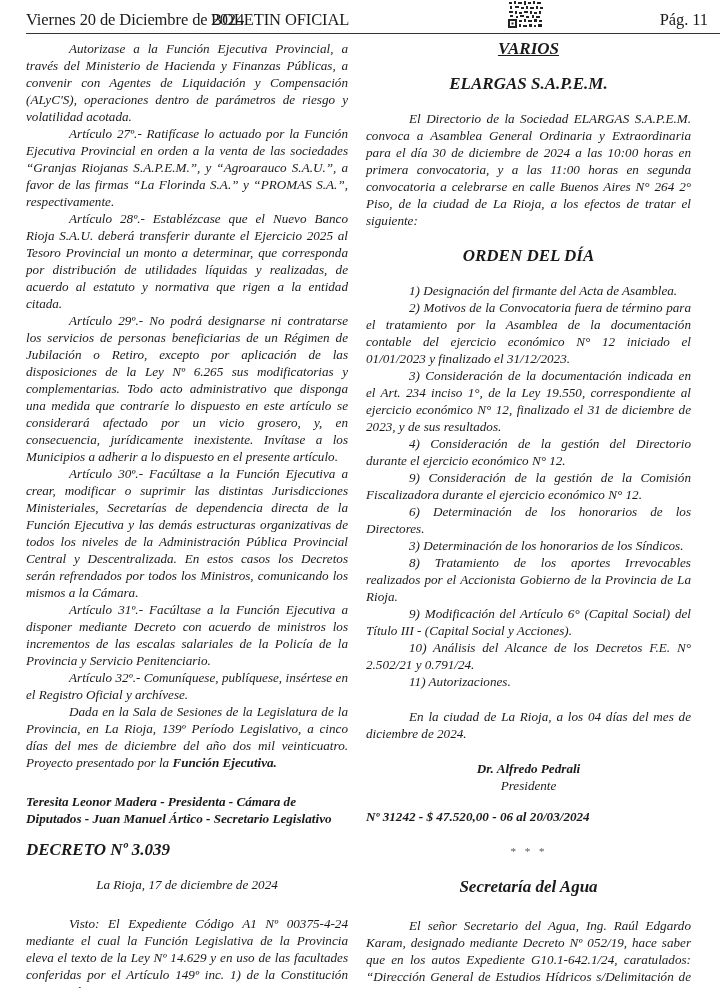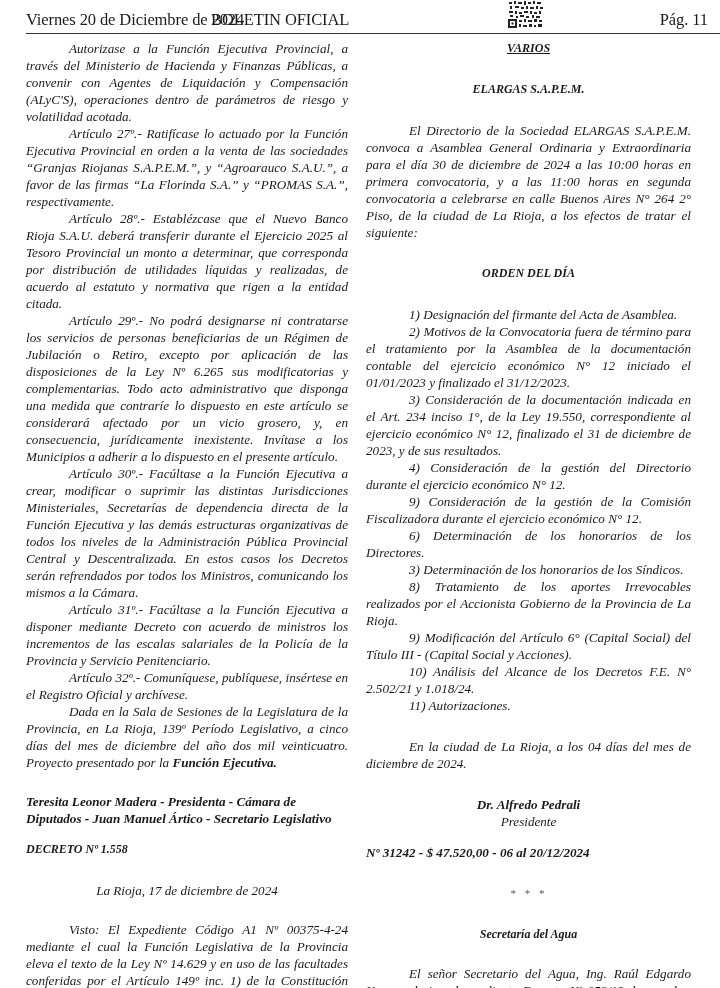--- a/index.html
+++ b/index.html
@@ -17,23 +17,23 @@
   .col-left { left: 22px; width: 322px; }
   .col-right { left: 362px; width: 325px; }
   p { margin: 0; }
   .ind { text-indent: 43px; }
   .b { font-weight: bold; }
   .center { text-align: center; }
   .right { text-align: center; }
   .u { text-decoration: underline; }
   .sig { font-weight: bold; margin-top: 22px; text-align: left; }
   .gap14 { margin-top: 14px; }
-  .gap18 { margin-top: 24px; }
+  .gap18 { margin-top: 18px; }
   .gap22 { margin-top: 22px; }
-  .title-bold { font-weight: bold; font-size: 12px; }
+  .title-bold { font-weight: bold; font-size: 17px; }
   .stars { text-align: center; color: #555; letter-spacing: 3px; font-size: 11px; }
 </style>
 </head>
 <body>
 
 <div class="page">
   <div class="right-edge"></div>
 
   <div class="header">
     <span class="h-date">Viernes 20 de Diciembre de 2024</span>
@@ -89,45 +89,45 @@
   <div class="col col-left">
     <p class="ind">Autorizase a la Función Ejecutiva Provincial, a través del Ministerio de Hacienda y Finanzas Públicas, a convenir con Agentes de Liquidación y Compensación (ALyC'S), operaciones dentro de parámetros de riesgo y volatilidad acotada.</p>
     <p class="ind">Artículo 27º.- Ratifícase lo actuado por la Función Ejecutiva Provincial en orden a la venta de las sociedades “Granjas Riojanas S.A.P.E.M.”, y “Agroarauco S.A.U.”, a favor de las firmas “La Florinda S.A.” y “PROMAS S.A.”, respectivamente.</p>
     <p class="ind">Artículo 28º.- Establézcase que el Nuevo Banco Rioja S.A.U. deberá transferir durante el Ejercicio 2025 al Tesoro Provincial un monto a determinar, que corresponda por distribución de utilidades líquidas y realizadas, de acuerdo al estatuto y normativa que rigen a la entidad citada.</p>
     <p class="ind">Artículo 29º.- No podrá designarse ni contratarse los servicios de personas beneficiarias de un Régimen de Jubilación o Retiro, excepto por aplicación de las disposiciones de la Ley Nº 6.265 sus modificatorias y complementarias. Todo acto administrativo que disponga una medida que contraríe lo dispuesto en este artículo se considerará afectado por un vicio grosero, y, en consecuencia, jurídicamente inexistente. Invítase a los Municipios a adherir a lo dispuesto en el presente artículo.</p>
     <p class="ind">Artículo 30º.- Facúltase a la Función Ejecutiva a crear, modificar o suprimir las distintas Jurisdicciones Ministeriales, Secretarías de dependencia directa de la Función Ejecutiva y las demás estructuras organizativas de todos los niveles de la Administración Pública Provincial Central y Descentralizada. En estos casos los Decretos serán refrendados por todos los Ministros, comunicando los mismos a la Cámara.</p>
     <p class="ind">Artículo 31º.- Facúltase a la Función Ejecutiva a disponer mediante Decreto con acuerdo de ministros los incrementos de las escalas salariales de la Policía de la Provincia y Servicio Penitenciario.</p>
     <p class="ind">Artículo 32º.- Comuníquese, publíquese, insértese en el Registro Oficial y archívese.</p>
     <p class="ind"><span>Dada en la Sala de Sesiones de la Legislatura de la Provincia, en La Rioja, 139º Período Legislativo, a cinco días del mes de diciembre del año dos mil veinticuatro. Proyecto presentado por la </span><span class="b">Función Ejecutiva.</span></p>
     <p class="sig">Teresita Leonor Madera - Presidenta - Cámara de Diputados - Juan Manuel Ártico - Secretario Legislativo</p>
-    <p class="b gap14 title-bold">DECRETO Nº 1.558</p>
+    <p class="b gap14 title-bold">DECRETO Nº 3.039</p>
     <p class="right gap18">La Rioja, 17 de diciembre de 2024</p>
     <p class="ind gap22">Visto: El Expediente Código A1 Nº 00375-4-24 mediante el cual la Función Legislativa de la Provincia eleva el texto de la Ley Nº 14.629 y en uso de las facultades conferidas por el Artículo 149º inc. 1) de la Constitución Provincial,</p>
 
   </div>
 
   <div class="col col-right">
     <p class="b center u title-bold">VARIOS</p>
     <p class="b center gap18 title-bold">ELARGAS S.A.P.E.M.</p>
     <p class="ind gap18">El Directorio de la Sociedad ELARGAS S.A.P.E.M. convoca a Asamblea General Ordinaria y Extraordinaria para el día 30 de diciembre de 2024 a las 10:00 horas en primera convocatoria, y a las 11:00 horas en segunda convocatoria a celebrarse en calle Buenos Aires N° 264 2° Piso, de la ciudad de La Rioja, a los efectos de tratar el siguiente:</p>
     <p class="b center gap18 title-bold">ORDEN DEL DÍA</p>
     <div class="gap18">
       <p class="ind">1) Designación del firmante del Acta de Asamblea.</p>
       <p class="ind">2) Motivos de la Convocatoria fuera de término para el tratamiento por la Asamblea de la documentación contable del ejercicio económico N° 12 iniciado el 01/01/2023 y finalizado el 31/12/2023.</p>
       <p class="ind">3) Consideración de la documentación indicada en el Art. 234 inciso 1°, de la Ley 19.550, correspondiente al ejercicio económico N° 12, finalizado el 31 de diciembre de 2023, y de sus resultados.</p>
       <p class="ind">4) Consideración de la gestión del Directorio durante el ejercicio económico N° 12.</p>
       <p class="ind">9) Consideración de la gestión de la Comisión Fiscalizadora durante el ejercicio económico N° 12.</p>
       <p class="ind">6) Determinación de los honorarios de los Directores.</p>
       <p class="ind">3) Determinación de los honorarios de los Síndicos.</p>
       <p class="ind">8) Tratamiento de los aportes Irrevocables realizados por el Accionista Gobierno de la Provincia de La Rioja.</p>
       <p class="ind">9) Modificación del Artículo 6° (Capital Social) del Título III - (Capital Social y Acciones).</p>
-      <p class="ind">10) Análisis del Alcance de los Decretos F.E. N° 2.502/21 y 1.018/24.</p>
+      <p class="ind">10) Análisis del Alcance de los Decretos F.E. N° 2.502/21 y 0.791/24.</p>
       <p class="ind">11) Autorizaciones.</p>
     </div>
     <p class="ind gap18">En la ciudad de La Rioja, a los 04 días del mes de diciembre de 2024.</p>
     <p class="b center gap18">Dr. Alfredo Pedrali</p>
     <p class="center">Presidente</p>
-    <p class="b gap14">Nº 31242 - $ 47.520,00 - 06 al 20/12/2024</p>
+    <p class="b gap14">Nº 31242 - $ 47.520,00 - 06 al 20/03/2024</p>
     <p class="stars gap18">* * *</p>
     <p class="b center gap18 title-bold">Secretaría del Agua</p>
     <p class="ind gap22">El señor Secretario del Agua, Ing. Raúl Edgardo Karam, designado mediante Decreto Nº 052/19, hace saber que en los autos Expediente G10.1-642.1/24, caratulados: “Dirección General de Estudios Hídricos s/Delimitación de Línea de Riberario Tirante, Chamical” se ha dictado con fecha 03 de diciembre de 2024, la Resolución S.A. Nº 3.184/24, cuyo texto se transcribe: “La Rioja, 03 de diciembre de 2024. Visto: Considerando: el Secretario del Agua Resuelve: Artículo 1°.- Fíjase la línea de Ribera correspondiente al “Río Tirante” en el tramo que escurre por la ciudad de Chamical - Departamento Chamical, cuyo caudal de máximas crecidas ordinarias es de 16,60 m³/seg, de conformidad a Planimetría de fs. 18, que grafica la Línea de Ribera de la siguiente manera: de margen derecha: puntos vértices 208, 204, 199, 193, 188, 214, 186, 178, 167, 3, 500, 501, 502, 503, 504, 505, 506, 507, 124, 129, 133, 144, 508, 156 y 163; y la línea de ribera de margen izquierda: puntos 601, 602, 603, 604, 605, 606, 607, 608, 609, 610, 611, 4, 5, 6, 114,</p>
   </div>
 </div>
 
 </body></html>

